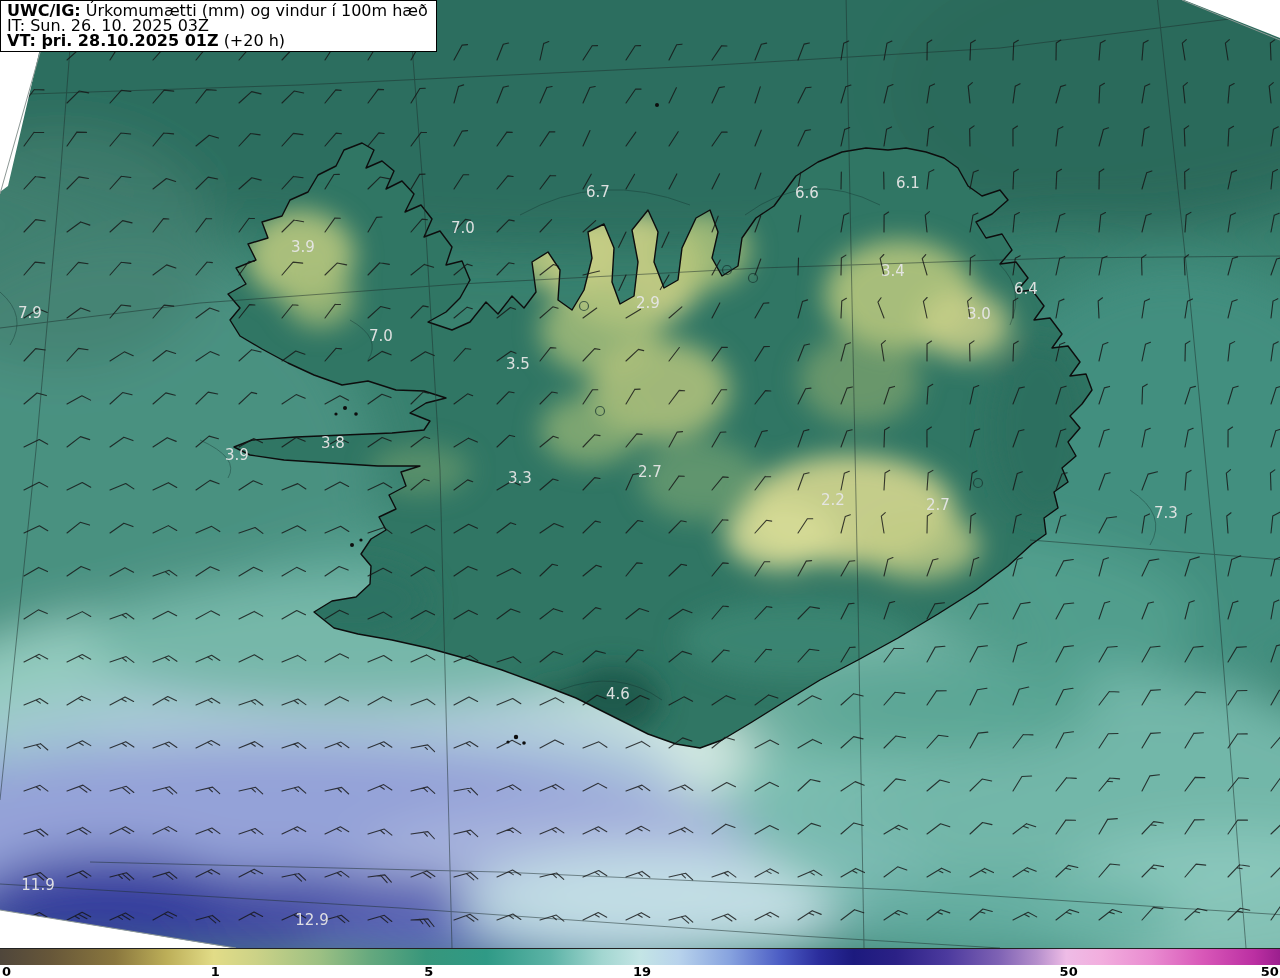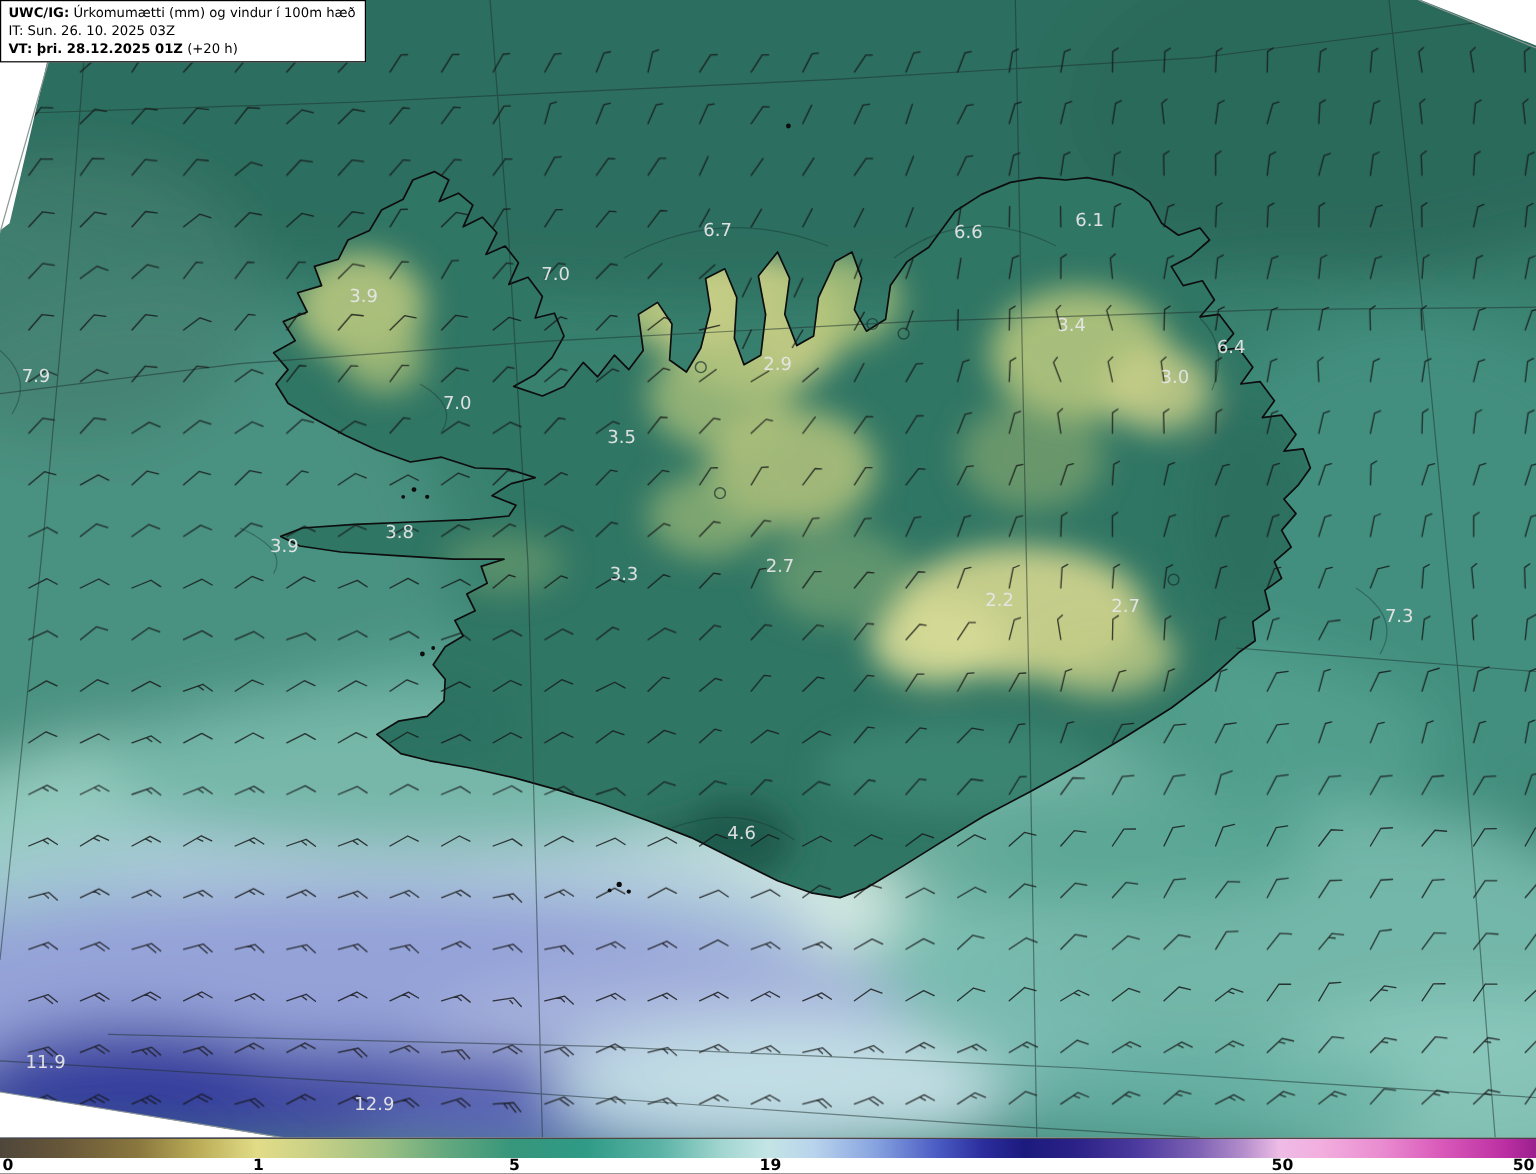--- a/index.html
+++ b/index.html
@@ -2,21 +2,21 @@
 <html><head>
 <meta charset="utf-8">
 <style>
   html,body{margin:0;padding:0;background:#fff;}
   #stage{position:relative;width:1280px;height:978px;overflow:hidden;
          font-family:"DejaVu Sans","Liberation Sans",sans-serif;background:#fff;}
   #mapwrap{position:absolute;left:0;top:0;width:1280px;height:948px;}
   svg{display:block;}
   
   .titlebox{position:absolute;left:0;top:0;background:#fff;border:1px solid #000;
-            padding:2px 8px 3px 6px;font-size:11px;line-height:15px;color:#000;z-index:5;
+            padding:2px 8px 3px 6px;font-size:16px;line-height:15px;color:#000;z-index:5;
             white-space:nowrap;}
   .titlebox b{font-weight:bold;}
   
   #colorbar{position:absolute;left:0;top:948px;width:1280px;height:30px;background:#fff;}
   #cbar-gradient{position:absolute;left:0;top:0;width:1280px;height:17px;border-top:1px solid #222;}
   #cbar-labels{position:absolute;left:0;top:17px;width:1280px;height:13px;background:#fff;
                border-bottom:2px solid #000;font-size:13px;font-weight:bold;color:#000;}
   .cbar-tick{position:absolute;top:-1px;transform:translateX(-50%);}
   .cbar-tick.first{transform:none;}
   .cbar-tick.last{transform:translateX(-100%);}
@@ -817,21 +817,21 @@
           <text x="618" y="699">4.6</text>
           <text x="38" y="890">11.9</text>
           <text x="312" y="925">12.9</text>
         </g>
     </svg>
   </div>
 
   <div class="titlebox">
     <div><b>UWC/IG:</b> <span>Úrkomumætti (mm) og vindur í 100m hæð</span></div>
     <div>IT: Sun. 26. 10. 2025 03Z</div>
-    <div><b>VT: þri. 28.12.2025 01Z</b> <span>(+20 h)</span></div>
+    <div><b>VT: þri. 28.10.2025 01Z</b> <span>(+20 h)</span></div>
   </div>
 
   <div id="colorbar">
     <div id="cbar-gradient" style="background: linear-gradient(to right, rgb(79, 70, 59) 0%, rgb(103, 87, 57) 4%, rgb(138, 119, 62) 9%, rgb(188, 174, 88) 13%, rgb(226, 220, 135) 16.7%, rgb(204, 210, 135) 20%, rgb(156, 192, 131) 25%, rgb(100, 168, 126) 29%, rgb(55, 150, 123) 33.3%, rgb(47, 154, 134) 38%, rgb(92, 179, 166) 43%, rgb(162, 214, 208) 47%, rgb(196, 229, 229) 50%, rgb(184, 211, 236) 53%, rgb(135, 163, 223) 57%, rgb(75, 92, 196) 61%, rgb(43, 45, 156) 64%, rgb(28, 26, 126) 66.7%, rgb(43, 33, 134) 70%, rgb(76, 58, 158) 74%, rgb(126, 98, 180) 78%, rgb(181, 143, 204) 81%, rgb(238, 188, 230) 83.3%, rgb(242, 174, 222) 86%, rgb(233, 139, 208) 90%, rgb(216, 87, 184) 94%, rgb(187, 47, 162) 98%, rgb(155, 31, 142) 100%);"></div>
     <div id="cbar-labels">
         <span class="cbar-tick first" style="left: calc(0% + 2px);">0</span>
         <span class="cbar-tick" style="left: calc(16.667% + 2px);">1</span>
         <span class="cbar-tick" style="left: calc(33.333% + 2px);">5</span>
         <span class="cbar-tick" style="left: calc(50% + 2px);">19</span>
         <span class="cbar-tick" style="left: calc(66.667% + 2px); margin-top: 36px;">15</span>

